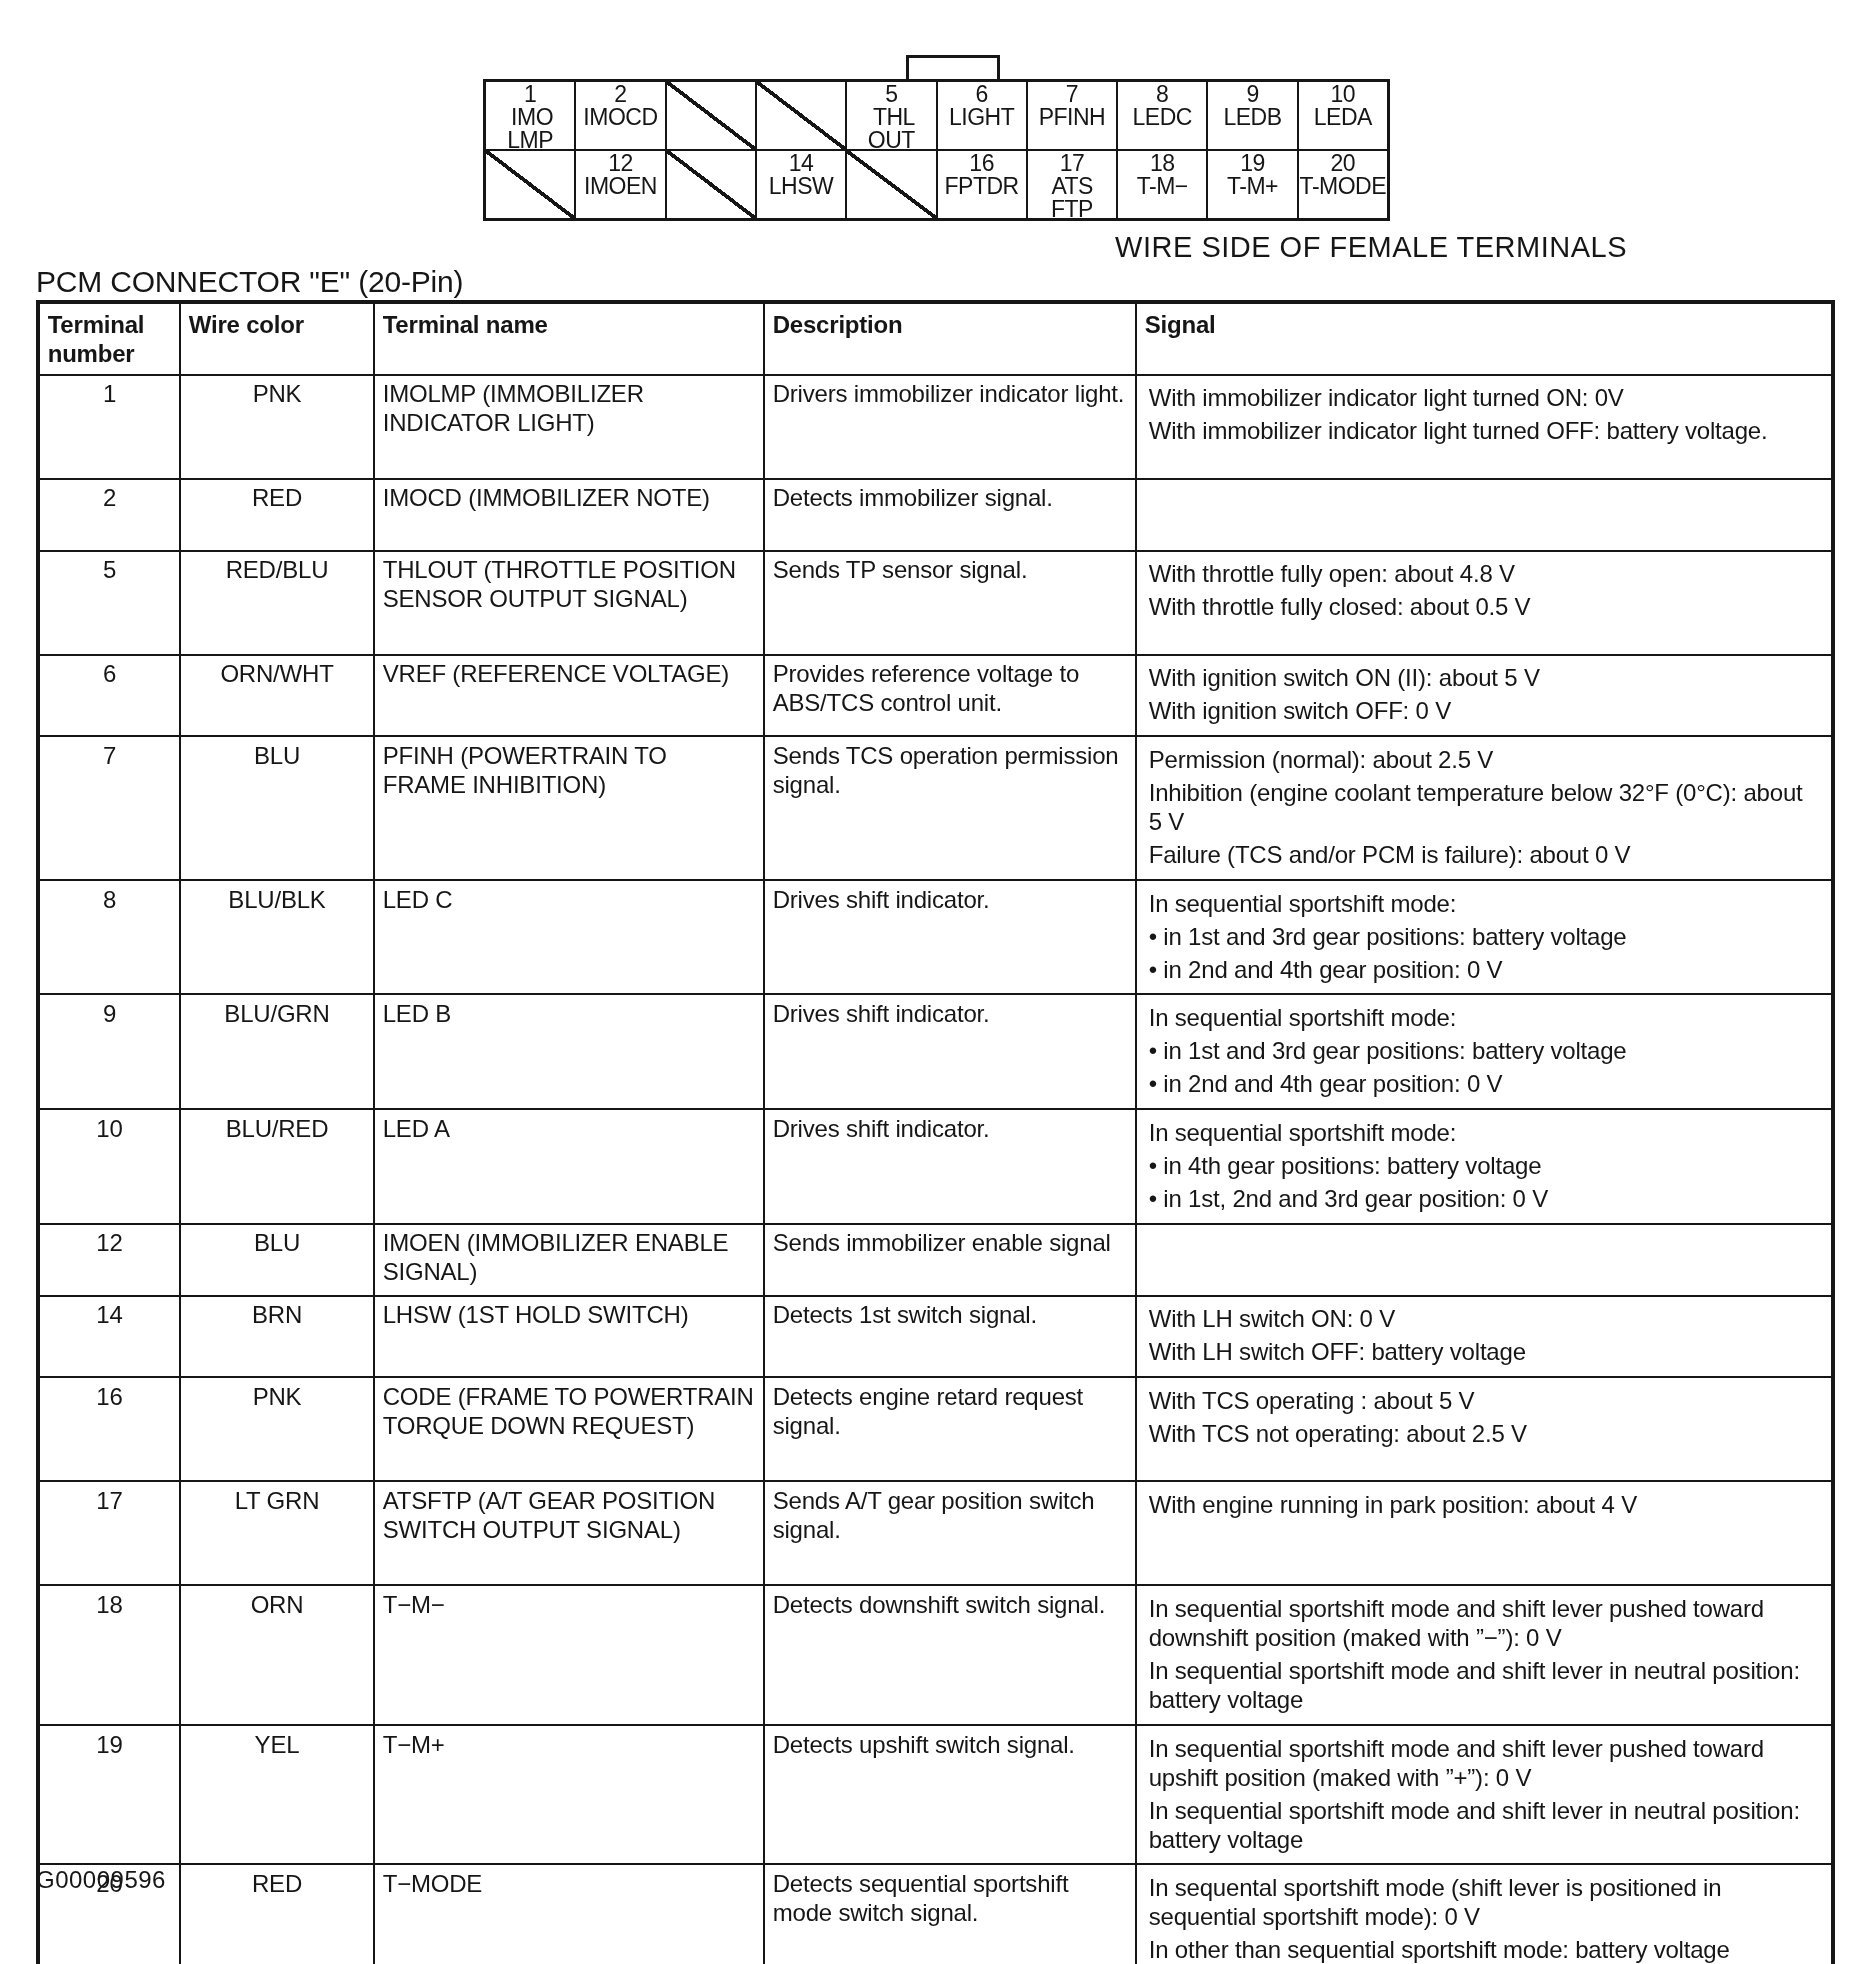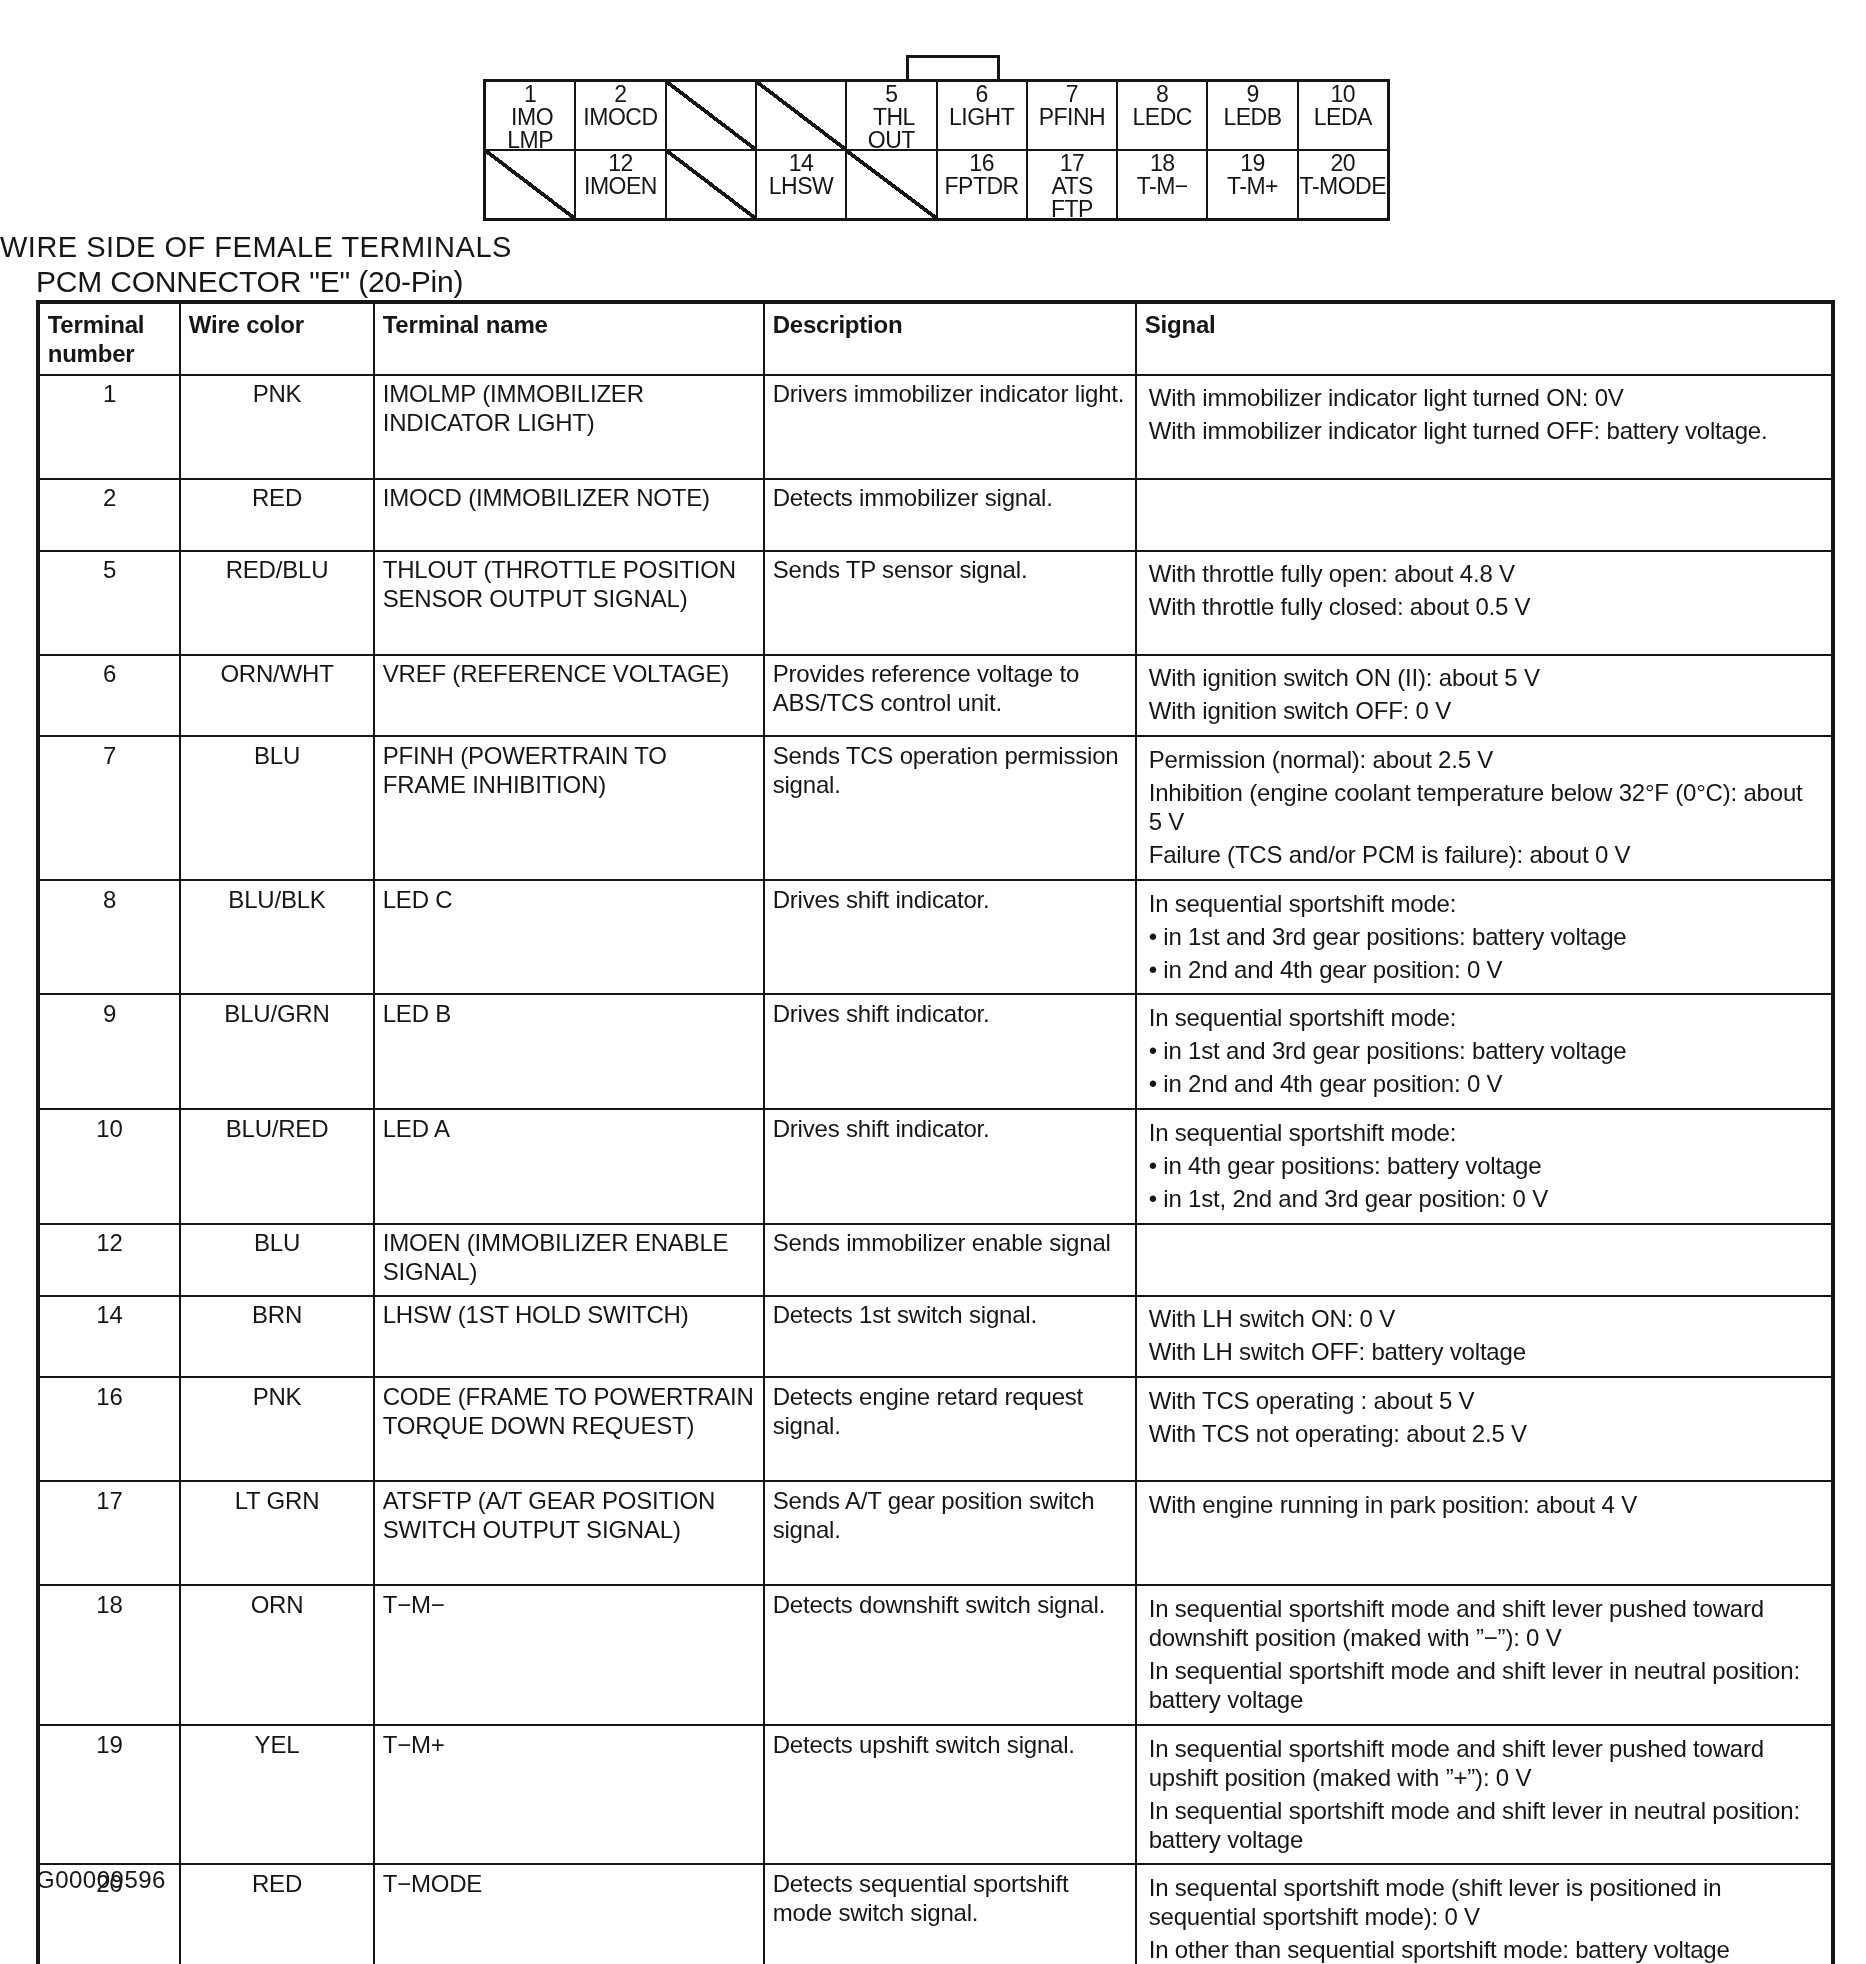--- a/index.html
+++ b/index.html
@@ -45,21 +45,21 @@
   .pin-cell.blank{
     background-image:linear-gradient(to top right,
       transparent calc(50% - 1.9px),
       var(--ink) calc(50% - 1.9px),
       var(--ink) calc(50% + 1.9px),
       transparent calc(50% + 1.9px));
   }
 
   .diagram-caption{
     position:absolute;left:0;top:231px;width:1627px;
-    text-align:left;font-size:29px;letter-spacing:0.5px;
+    text-align:right;font-size:29px;letter-spacing:0.5px;
   }
 
   .headline{
     position:absolute;left:36px;top:265px;width:1795px;
     display:flex;justify-content:space-between;align-items:baseline;
   }
   .conn-title{font-size:30px;letter-spacing:-0.2px;}
   .note{font-size:28px;letter-spacing:-0.2px;}
   .note-label{font-weight:bold;}
   .note-text{margin-left:8.6px;}

